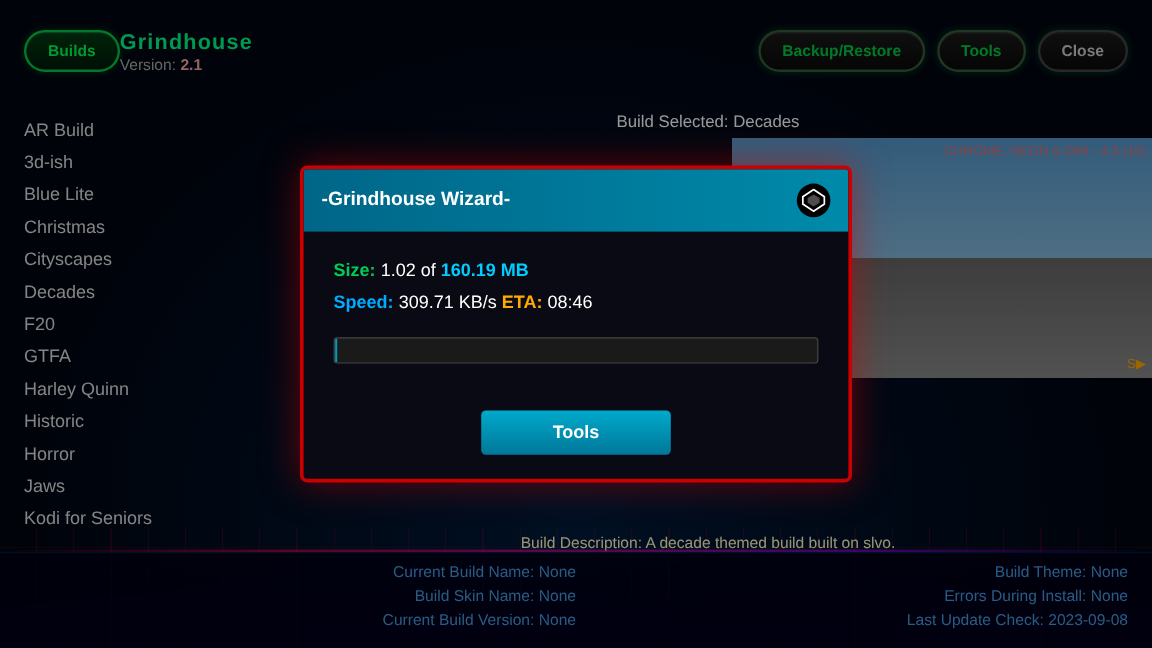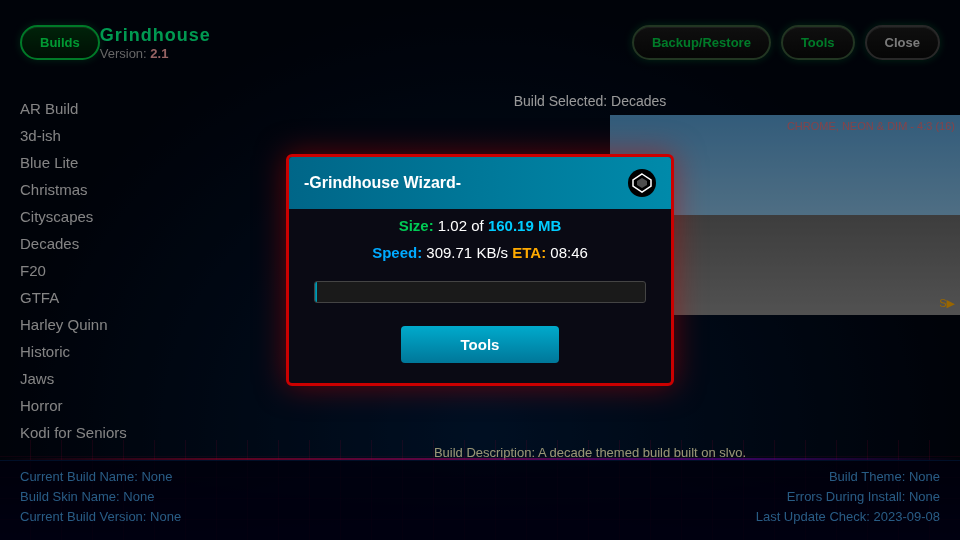--- a/index.html
+++ b/index.html
@@ -209,21 +209,21 @@
       z-index: 20;
       display: flex;
       align-items: center;
       justify-content: center;
     }
 
     .dialog {
       background: #0a0a14;
       border: 3px solid #cc0000;
       border-radius: 6px;
-      width: 388px;
+      width: 460px;
       overflow: hidden;
       box-shadow: 0 0 30px rgba(200,0,0,0.5);
     }
 
     .dialog-header {
       background: linear-gradient(to right, #006688, #008aaa);
       padding: 12px 15px;
       display: flex;
       justify-content: space-between;
       align-items: center;
@@ -241,22 +241,21 @@
       background: #000;
       border-radius: 50%;
       display: flex;
       align-items: center;
       justify-content: center;
       font-size: 12px;
       color: #fff;
     }
 
     .dialog-body {
-      padding: 8px 25px;
-      text-align: center;
+      padding: 24px 25px;
     }
 
     .info-row {
       margin-bottom: 10px;
       font-size: 15px;
     }
 
     .info-label {
       color: #00cc55;
       font-weight: bold;
@@ -324,20 +323,21 @@
       right: 0;
       height: 80px;
       background: rgba(0,0,20,0.8);
       border-top: 1px solid #001a44;
       display: flex;
       padding: 8px 20px;
     }
 
     .footer-left {
       flex: 1;
+      text-align: right;
     }
 
     .footer-right {
       flex: 1;
       text-align: right;
     }
 
     .footer-row {
       font-size: 13px;
       margin-bottom: 5px;
@@ -391,22 +391,22 @@
     <div class="sidebar-item">AR Build</div>
     <div class="sidebar-item">3d-ish</div>
     <div class="sidebar-item">Blue Lite</div>
     <div class="sidebar-item">Christmas</div>
     <div class="sidebar-item">Cityscapes</div>
     <div class="sidebar-item">Decades</div>
     <div class="sidebar-item">F20</div>
     <div class="sidebar-item">GTFA</div>
     <div class="sidebar-item">Harley Quinn</div>
     <div class="sidebar-item">Historic</div>
+    <div class="sidebar-item">Horror</div>
     <div class="sidebar-item">Jaws</div>
-    <div class="sidebar-item">Horror</div>
     <div class="sidebar-item">Kodi for Seniors</div>
 
   </div>
 
   <div class="content">
     <div class="build-selected">
       <span>Build Selected:</span>
       <span>Decades</span>
     </div>
 

